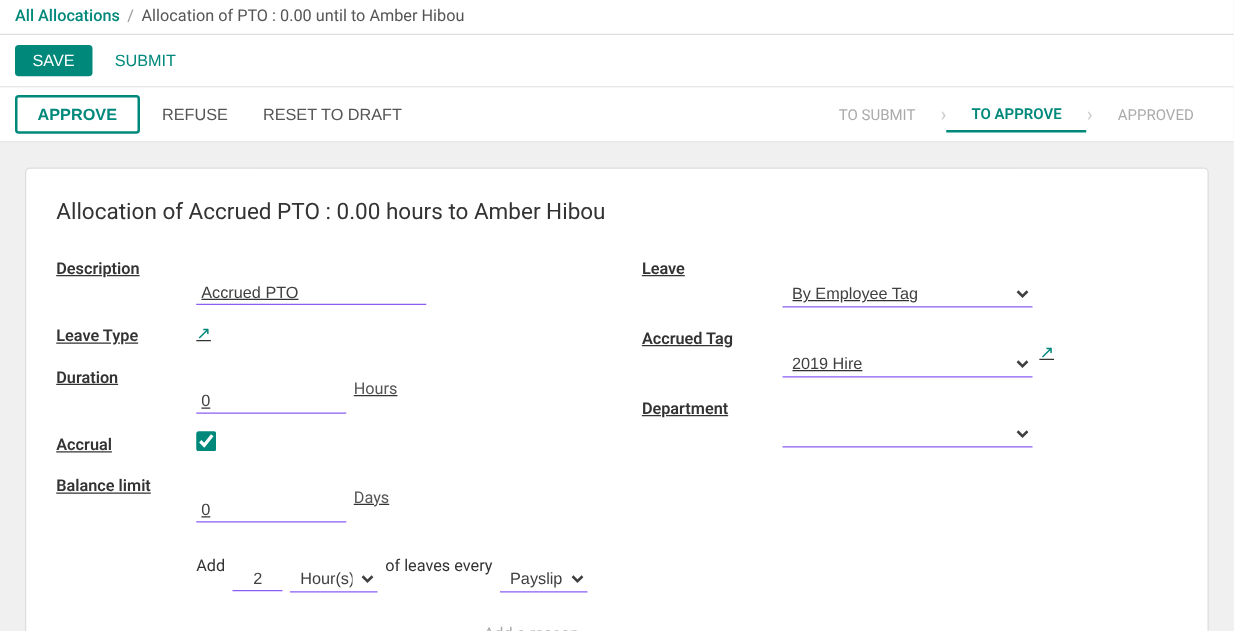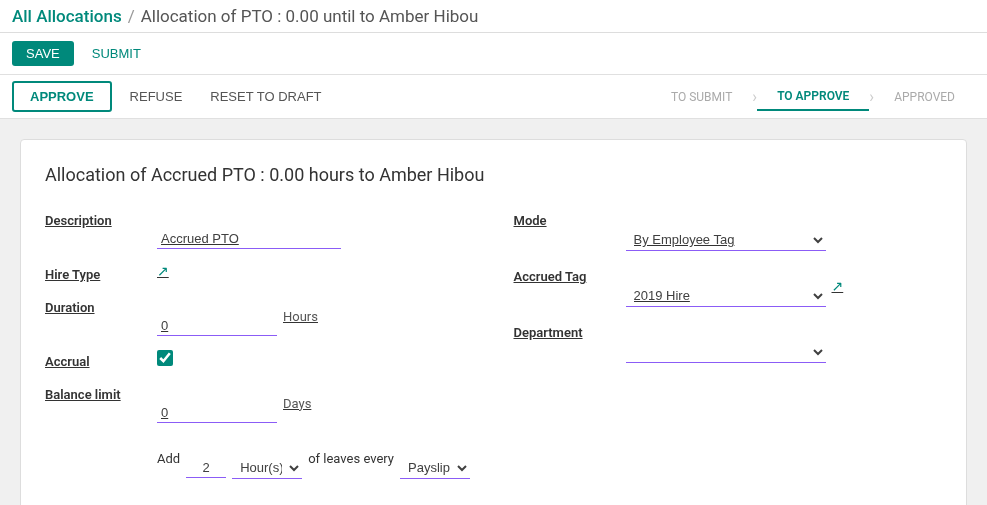--- a/index.html
+++ b/index.html
@@ -1,19 +1,19 @@
 <!DOCTYPE html>
 <html><head>
   <meta charset="utf-8">
   <style>
     * { box-sizing: border-box; margin: 0; padding: 0; }
     body { font-family: -apple-system, BlinkMacSystemFont, 'Segoe UI', Roboto, sans-serif; font-size: 13px; background: #f0f0f0; color: #333; }
 
     .topbar { background: #fff; padding: 6px 12px; display: flex; align-items: center; border-bottom: 1px solid #ddd; }
-    .breadcrumb { display: flex; align-items: center; gap: 6px; color: #00897b; font-size: 17px; }
+    .breadcrumb { display: flex; align-items: center; gap: 6px; color: #00897b; font-size: 13px; }
 
     .toolbar { background: #fff; padding: 8px 12px; display: flex; align-items: center; gap: 8px; border-bottom: 1px solid #e0e0e0; }
     .btn-save { background: #00897b; color: #fff; border: none; padding: 5px 14px; border-radius: 3px; cursor: pointer; font-size: 13px; font-weight: 500; }
     .btn-discard { background: transparent; color: #00897b; border: none; padding: 5px 10px; cursor: pointer; font-size: 13px; font-weight: 500; }
 
     .action-bar { background: #fff; padding: 6px 12px; display: flex; align-items: center; border-bottom: 1px solid #e0e0e0; }
     .action-bar-left { display: flex; align-items: center; gap: 8px; flex: 1; }
     .btn-approve { background: transparent; color: #00897b; border: 2px solid #00897b; padding: 6px 16px; border-radius: 3px; cursor: pointer; font-size: 13px; font-weight: 700; }
     .btn-refuse { background: transparent; color: #555; border: none; padding: 6px 10px; cursor: pointer; font-size: 13px; }
     .btn-reset { background: transparent; color: #555; border: none; padding: 6px 10px; cursor: pointer; font-size: 13px; }
@@ -92,21 +92,21 @@
       <div>
 
         <div class="form-row">
           <span class="form-label">Description</span>
           <div class="form-value">
             <input class="input-underline" type="text" value="Accrued PTO" style="">
           </div>
         </div>
 
         <div class="form-row">
-          <span class="form-label">Hire Type</span>
+          <span class="form-label">Leave Type</span>
           <div class="form-value">
             <span class="external-link">↗</span>
           </div>
         </div>
 
         <div class="form-row">
           <span class="form-label">Duration</span>
           <div class="form-value">
             <input class="input-underline" type="text" value="0" style="width: 120px;">
             <span class="unit-label">Hours</span>
@@ -145,21 +145,21 @@
           <div class="add-reason">Add a reason...</div>
         </div>
 
         <hr class="divider">
 
       </div>
 
       <div>
 
         <div class="form-row">
-          <span class="form-label">Mode</span>
+          <span class="form-label">Leave</span>
           <div class="form-value">
             <select class="input-underline" style="min-width:200px;">
               <option>By Employee Tag</option>
             </select>
           </div>
         </div>
 
         <div class="form-row">
           <span class="form-label">Accrued Tag</span>
           <div class="form-value">

